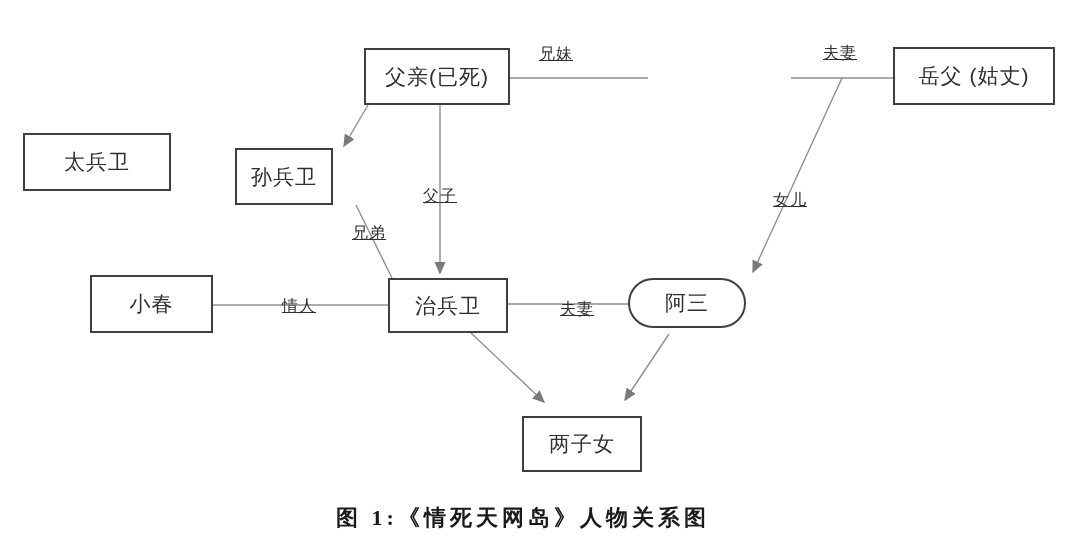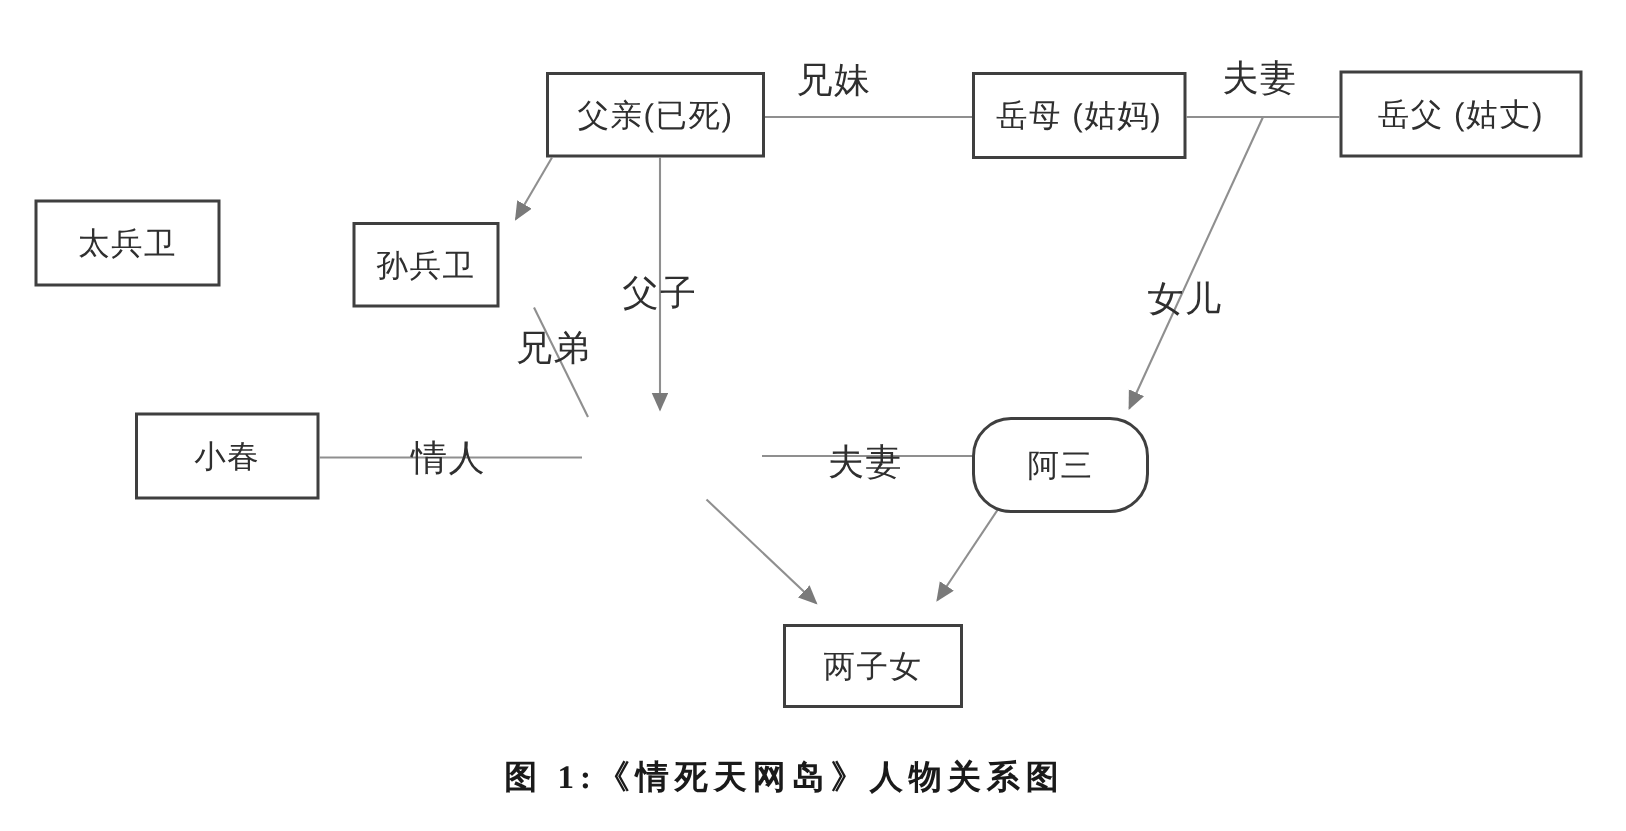--- a/index.html
+++ b/index.html
@@ -24,22 +24,22 @@
   .node {
     position: absolute;
     border: 2px solid var(--border);
     background: var(--bg);
     display: flex; align-items: center; justify-content: center;
     font-size: 21px; color: var(--text); letter-spacing: 1px;
     white-space: nowrap;
   }
   .edge-label {
     position: absolute; transform: translate(-50%, -50%);
-    font-size: 24px; color: var(--text); letter-spacing: 1px;
-    white-space: nowrap; line-height: 1;
+    font-size: 16px; color: var(--text); letter-spacing: 1px;
+    white-space: nowrap; line-height: 1; text-decoration: underline;
   }
   .caption {
     position: absolute; top: 504px; left: 523px; transform: translateX(-50%);
     font-family: "Liberation Serif", serif; font-weight: bold;
     font-size: 22px; letter-spacing: 4px; color: var(--caption);
     white-space: nowrap; line-height: 1.3;
   }
 </style>
 </head>
 <body>
@@ -60,27 +60,27 @@
       <line x1="356" y1="205" x2="392" y2="278" class="edge-line"></line>
       <line x1="842" y1="78" x2="753" y2="272" class="edge-line" marker-end="url(#arrowhead)"></line>
       <line x1="213" y1="305" x2="388" y2="305" class="edge-line"></line>
       <line x1="508" y1="304" x2="648" y2="304" class="edge-line"></line>
       <line x1="471" y1="333" x2="544" y2="402" class="edge-line" marker-end="url(#arrowhead)"></line>
       <line x1="669" y1="334" x2="625" y2="400" class="edge-line" marker-end="url(#arrowhead)"></line>
     </svg>
 
   <div class="nodes-layer" id="nodes-layer">
 
-  <div class="node" style="left: 23px; top: 133px; width: 124px; height: 58px;">太兵卫</div>
+  <div class="node" style="left: 23px; top: 133px; width: 148px; height: 58px;">太兵卫</div>
       <div class="node" style="left: 348px; top: 48px; width: 146px; height: 57px; margin-left: 16px;">父亲(已死)</div>
-      <div class="node" style="left: 648px; top: 48px; width: 143px; height: 58px;">岳母 (姑妈)</div>
       <div class="node" style="left: 893px; top: 47px; width: 162px; height: 58px;">岳父 (姑丈)</div>
       <div class="node" style="left: 235px; top: 148px; width: 98px; height: 57px;">孙兵卫</div>
       <div class="node" style="left: 90px; top: 275px; width: 123px; height: 58px;">小春</div>
-      <div class="node" style="left: 648px; top: 278px; width: 118px; height: 64px; border-radius: 26px;">阿三</div>
+      <div class="node" style="left: 388px; top: 278px; width: 120px; height: 55px;">治兵卫</div>
+      <div class="node" style="left: 628px; top: 278px; width: 118px; height: 50px; border-radius: 26px;">阿三</div>
       <div class="node" style="left: 522px; top: 416px; width: 120px; height: 56px;">两子女</div>
     </div>
 
   <div class="labels-layer" id="labels-layer">
 
   <span class="edge-label" style="left: 556px; top: 54px;">兄妹</span>
       <span class="edge-label" style="left: 840px; top: 53px;">夫妻</span>
       <span class="edge-label" style="left: 440px; top: 196px;">父子</span>
       <span class="edge-label" style="left: 369px; top: 233px;">兄弟</span>
       <span class="edge-label" style="left: 790px; top: 200px;">女儿</span>

